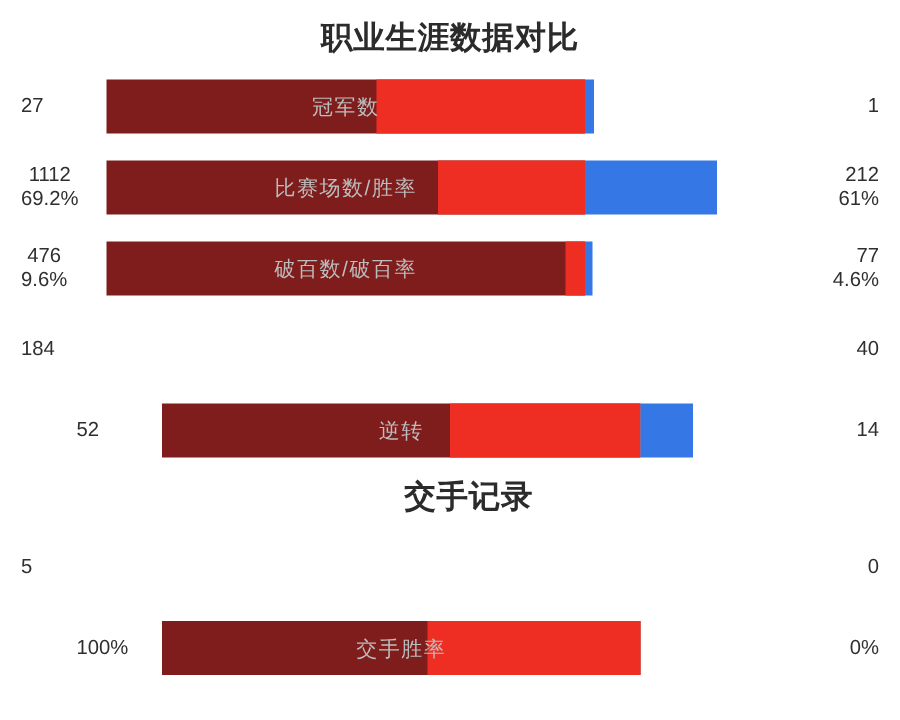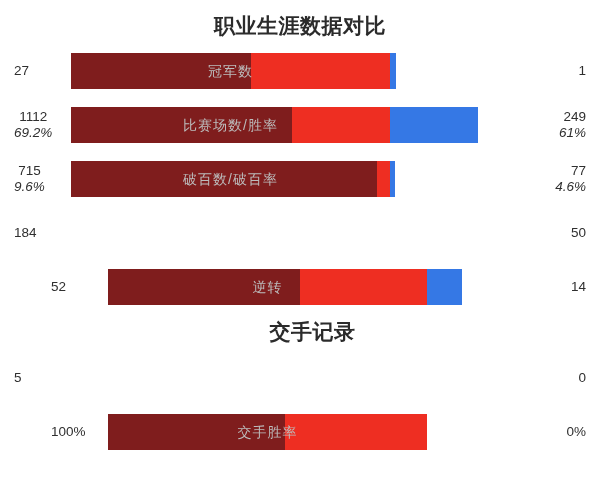--- a/index.html
+++ b/index.html
@@ -51,21 +51,21 @@
     position: absolute;
     top: 50%;
     transform: translateY(-50%);
     font-size: 13.5px;
     line-height: 1.22;
     color: #2f2f2f;
     white-space: nowrap;
   }
   .value-left  { left: 14px;  text-align: center; }
   .value-right { right: 14px; text-align: right; }
-  .value-sub { display: block; font-style: italic; }
+  .value-sub { display: block; }
   .value-sub:empty { display: none; }
 
   
   .bar-track {
     position: absolute;
     left: 71px;
     top: 0;
     width: 319px;
     height: 36px;
     background: #7f1d1d;
@@ -131,48 +131,48 @@
       <div class="value-left">
         <span>1112</span>
         <span class="value-sub">69.2%</span>
       </div>
       <div class="bar-track">
         <div class="bar-red" style="width:98px;background:#ee2e22;"></div>
         <div class="bar-blue" style="width:88px;background:#3578e5;"></div>
         <div class="bar-label">比赛场数/胜率</div>
       </div>
       <div class="value-right">
-        <span>249</span>
+        <span>212</span>
         <span class="value-sub">61%</span>
       </div>
     </div>
 
     <div class="stat-row">
       <div class="value-left">
-        <span>715</span>
+        <span>476</span>
         <span class="value-sub">9.6%</span>
       </div>
       <div class="bar-track">
         <div class="bar-red" style="width:13px;background:#ee2e22;"></div>
         <div class="bar-blue" style="width:5px;background:#3578e5;"></div>
         <div class="bar-label">破百数/破百率</div>
       </div>
       <div class="value-right">
         <span>77</span>
         <span class="value-sub">4.6%</span>
       </div>
     </div>
 
     <div class="stat-row">
       <div class="value-left">
         <span>184</span>
         
       </div>
       <div class="value-right">
-        <span>50</span>
+        <span>40</span>
         
       </div>
     </div>
 
     <div class="stat-row last">
       <div class="value-left">
         <span>52</span>
         
       </div>
       <div class="bar-track">

